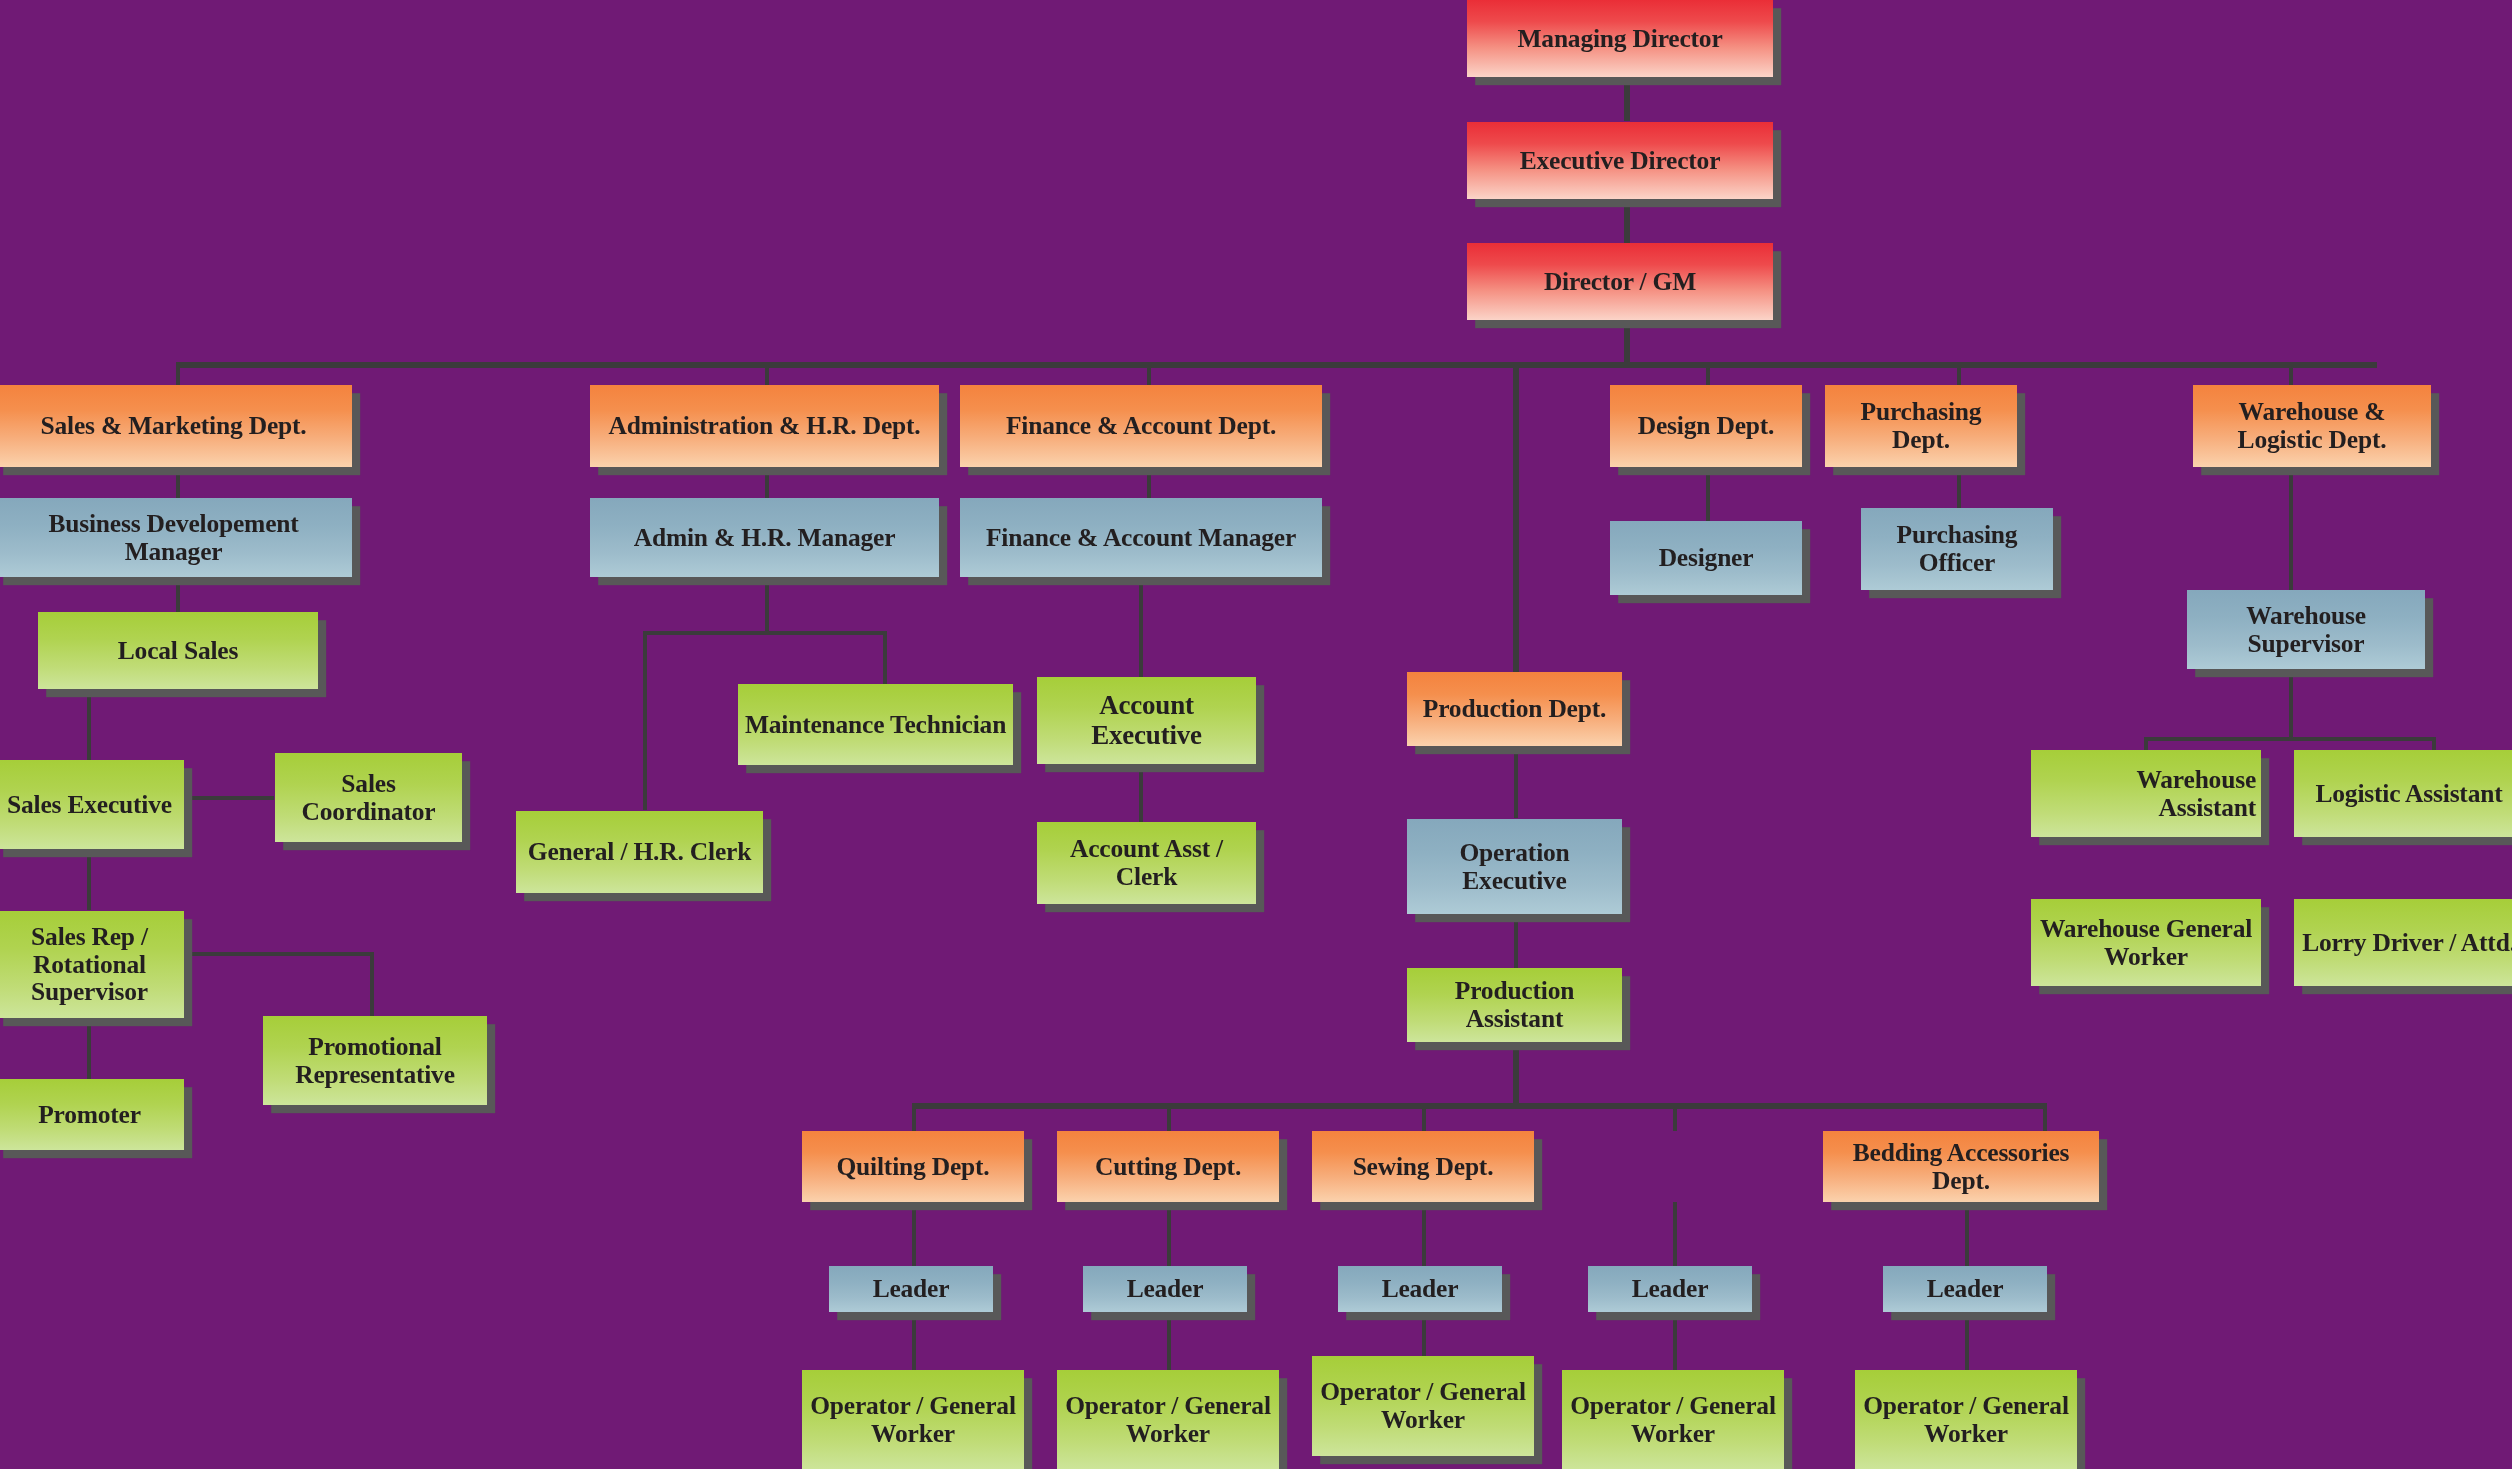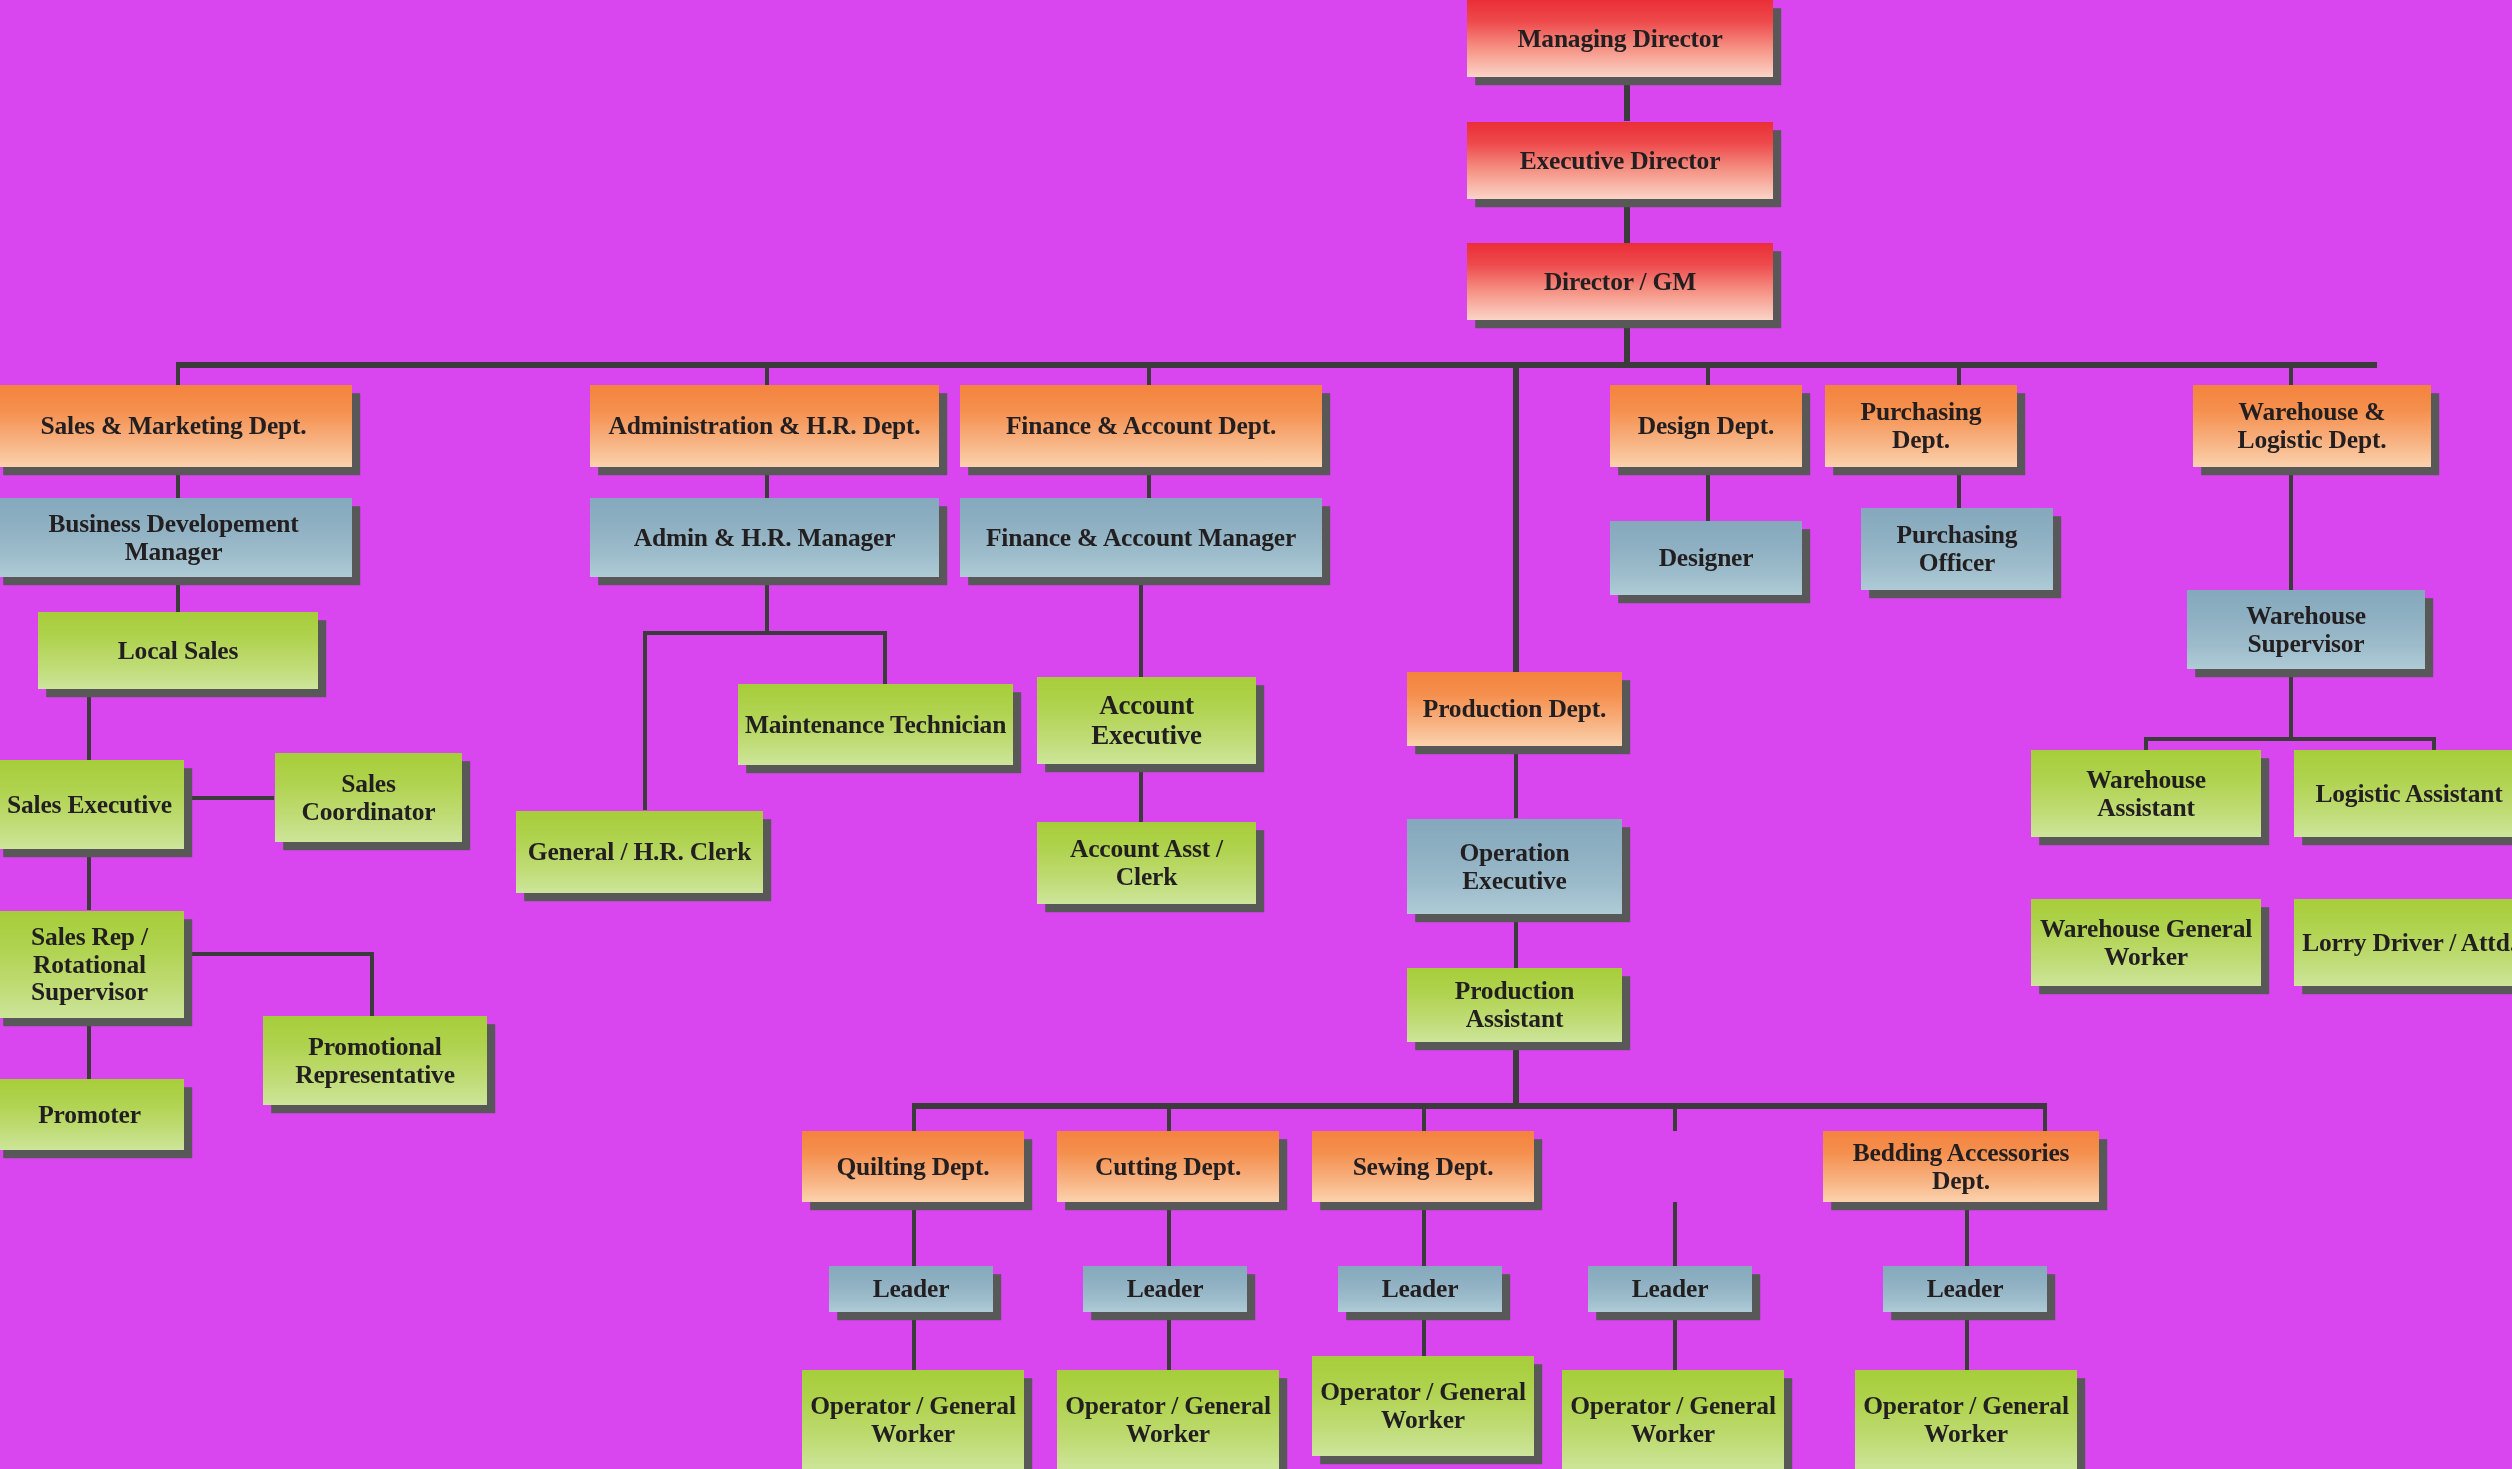--- a/index.html
+++ b/index.html
@@ -5,21 +5,21 @@
 <style>
   html, body {
     margin: 0;
     padding: 0;
     background: #ffffff;
   }
   #chart {
     position: relative;
     width: 2512px;
     height: 1470px;
-    background: #d946ef;
+    background: #701a75;
     font-family: "Liberation Serif", "DejaVu Serif", serif;
     overflow: hidden;
   }
 
   
   .line {
     position: absolute;
     background: #3b3b3b;
     z-index: 1;
   }
@@ -216,21 +216,21 @@
   <div class="node blue" style="left:1861px; top:508px; width:192px; height:82px; font-size:25.5px;">
     <span>Purchasing Officer</span>
   </div>
 
   <div class="node orange" style="left:2193px; top:385px; width:238px; height:82px; font-size:25.5px;">
     <span>Warehouse &amp; Logistic Dept.</span>
   </div>
   <div class="node blue" style="left:2187px; top:590px; width:238px; height:79px; font-size:25.5px;">
     <span>Warehouse Supervisor</span>
   </div>
-  <div class="node green" style="left:2031px; top:750px; width:230px; height:87px; font-size:25.5px;">
+  <div class="node green" style="left:2031px; top:750px; width:230px; height:87px; font-size:25.5px;text-align:right;">
     <span>Warehouse Assistant</span>
   </div>
   <div class="node green" style="left:2294px; top:750px; width:230px; height:87px; font-size:25.5px;">
     <span>Logistic Assistant</span>
   </div>
   <div class="node green" style="left:2031px; top:899px; width:230px; height:87px; font-size:25.5px;">
     <span>Warehouse General Worker</span>
   </div>
   <div class="node green" style="left:2294px; top:899px; width:230px; height:87px; font-size:25.5px;">
     <span>Lorry Driver / Attd.</span>

